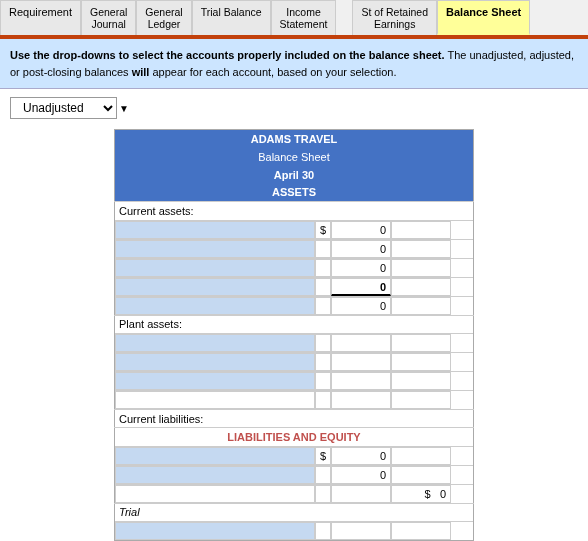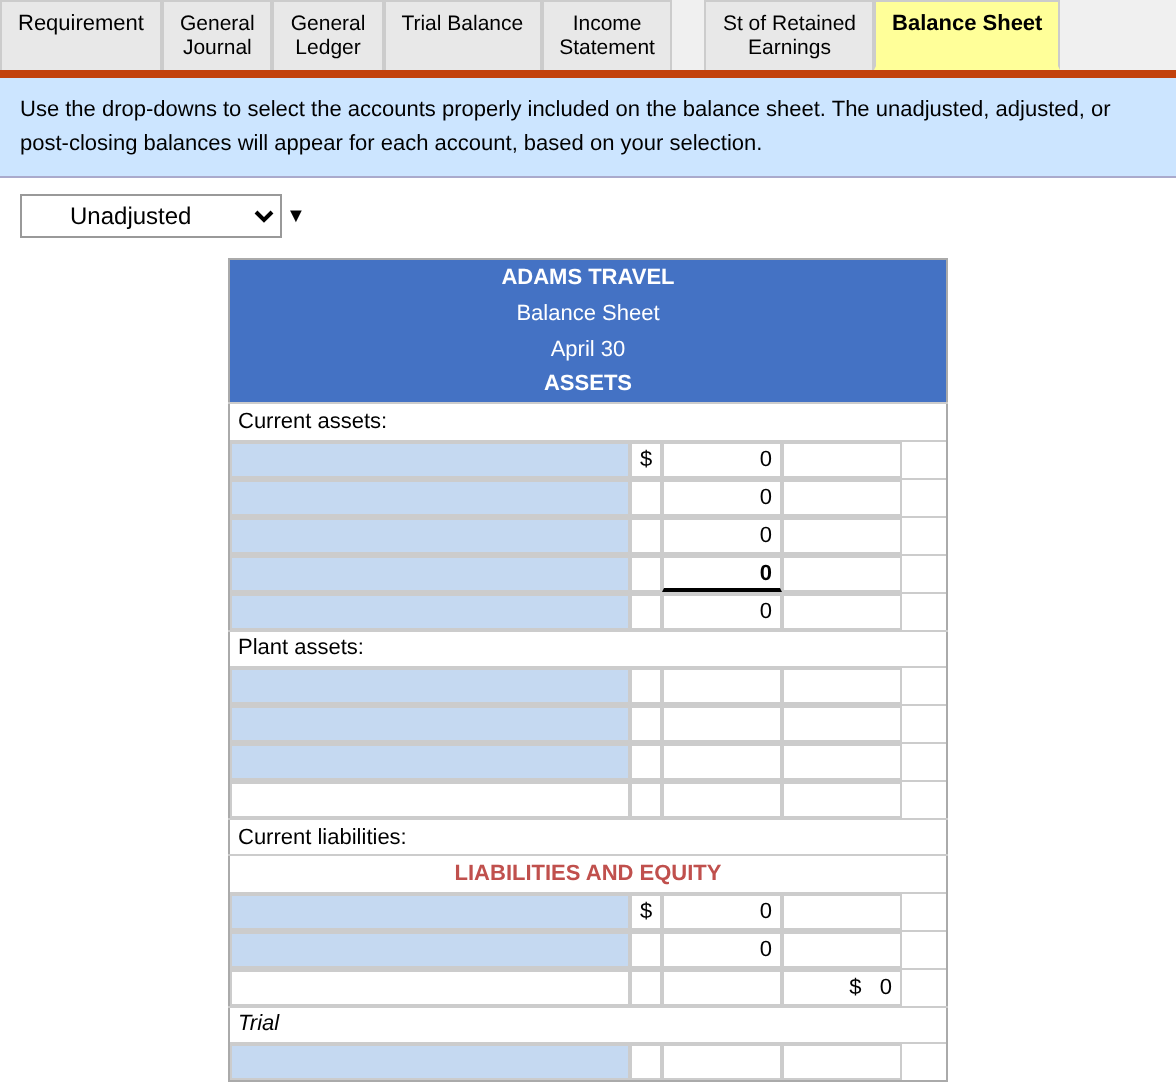--- a/index.html
+++ b/index.html
@@ -26,30 +26,30 @@
     }
 
     
     .instruction-bar {
       background: #cce5ff;
       padding: 8px 10px;
       font-size: 11px;
       line-height: 1.5;
       border-bottom: 1px solid #aac;
     }
-    .instruction-bar b { font-weight: normal; text-align: center; }
+    .instruction-bar b { font-weight: bold; text-align: center; }
 
     
     .main-content { padding: 8px 10px; }
 
     
     .dropdown-row { display: flex; align-items: center; gap: 6px; margin-bottom: 10px; }
     .dropdown-row select {
       border: 1px solid #999;
-      padding: 2px 20px;
+      padding: 2px 8px;
       font-size: 12px;
       background: #fff;
     }
 
     .bs-row {
       display: flex;
       border-top: 1px solid #ccc;
     }
     .row-light { background: #dce6f1; }
 
@@ -143,21 +143,21 @@
   <table class="bs">
     <tbody>
 
       <tr>
         <td class="hdr" colspan="4">ADAMS TRAVEL</td>
       </tr>
       <tr>
         <td class="hdr" style="font-weight:normal;" colspan="4">Balance Sheet</td>
       </tr>
       <tr>
-        <td class="hdr" style="font-weight:normal;margin-left:16px;" colspan="4">April 30</td>
+        <td class="hdr" style="font-weight:bold;margin-left:16px;" colspan="4">April 30</td>
       </tr>
       <tr>
         <td class="hdr" colspan="4">ASSETS</td>
       </tr>
 
       <tr>
         <td class="section-lbl" colspan="4">Current assets:</td>
       </tr>
 
       <tr class="bs-row">

